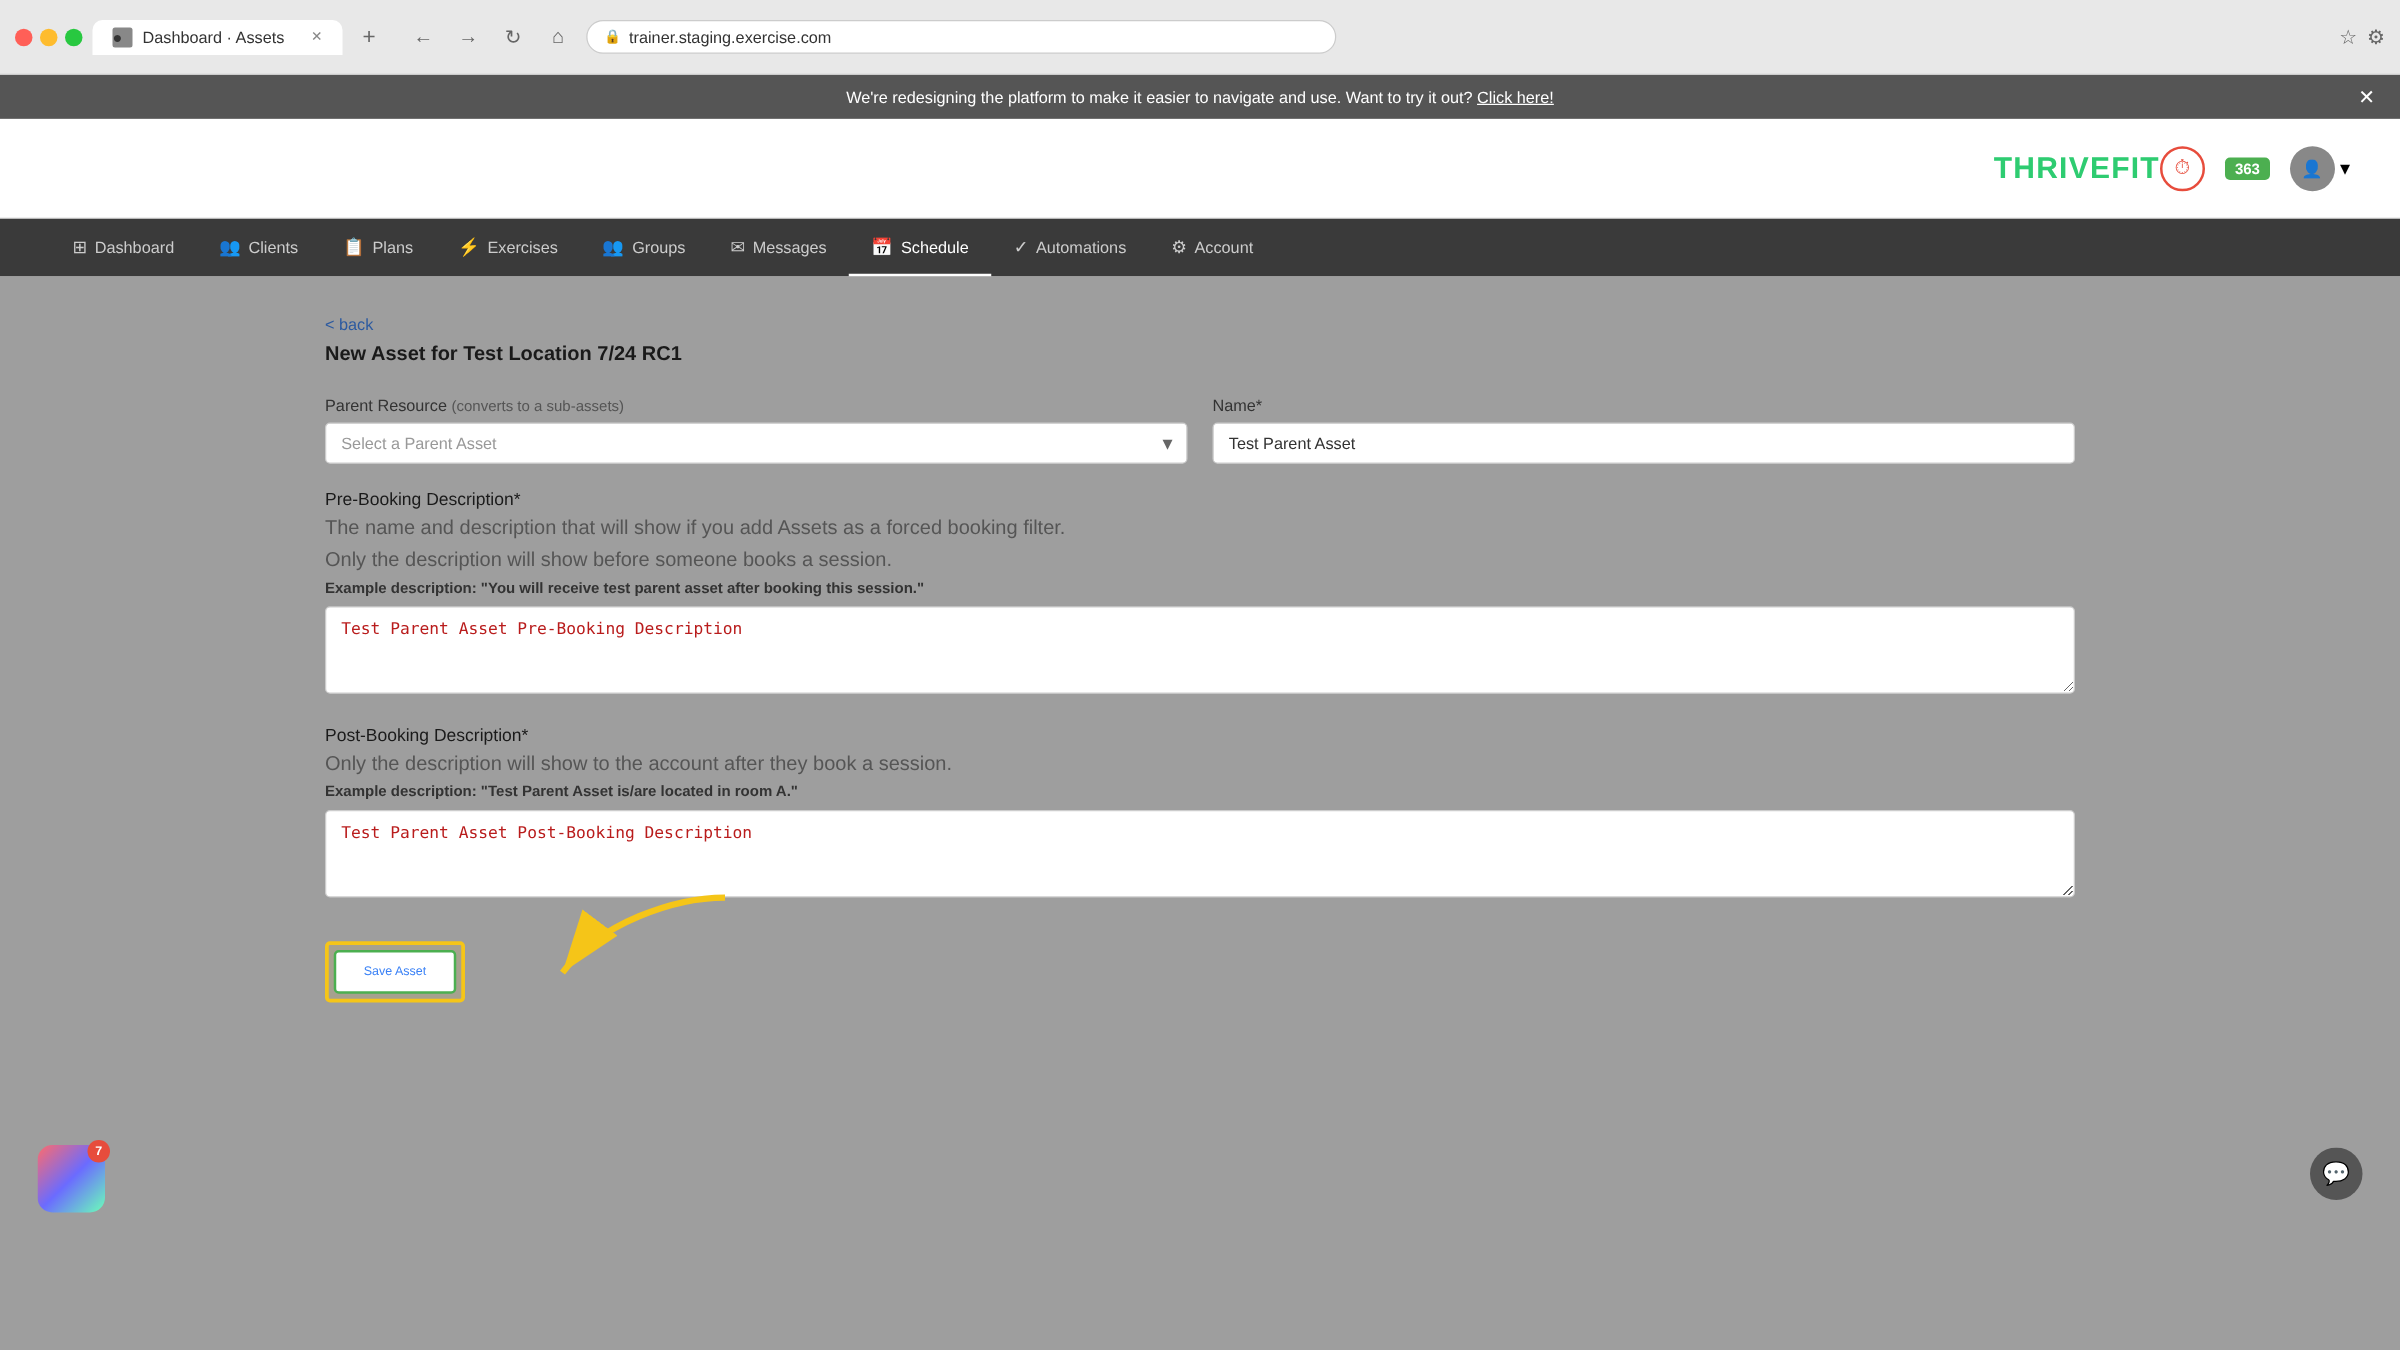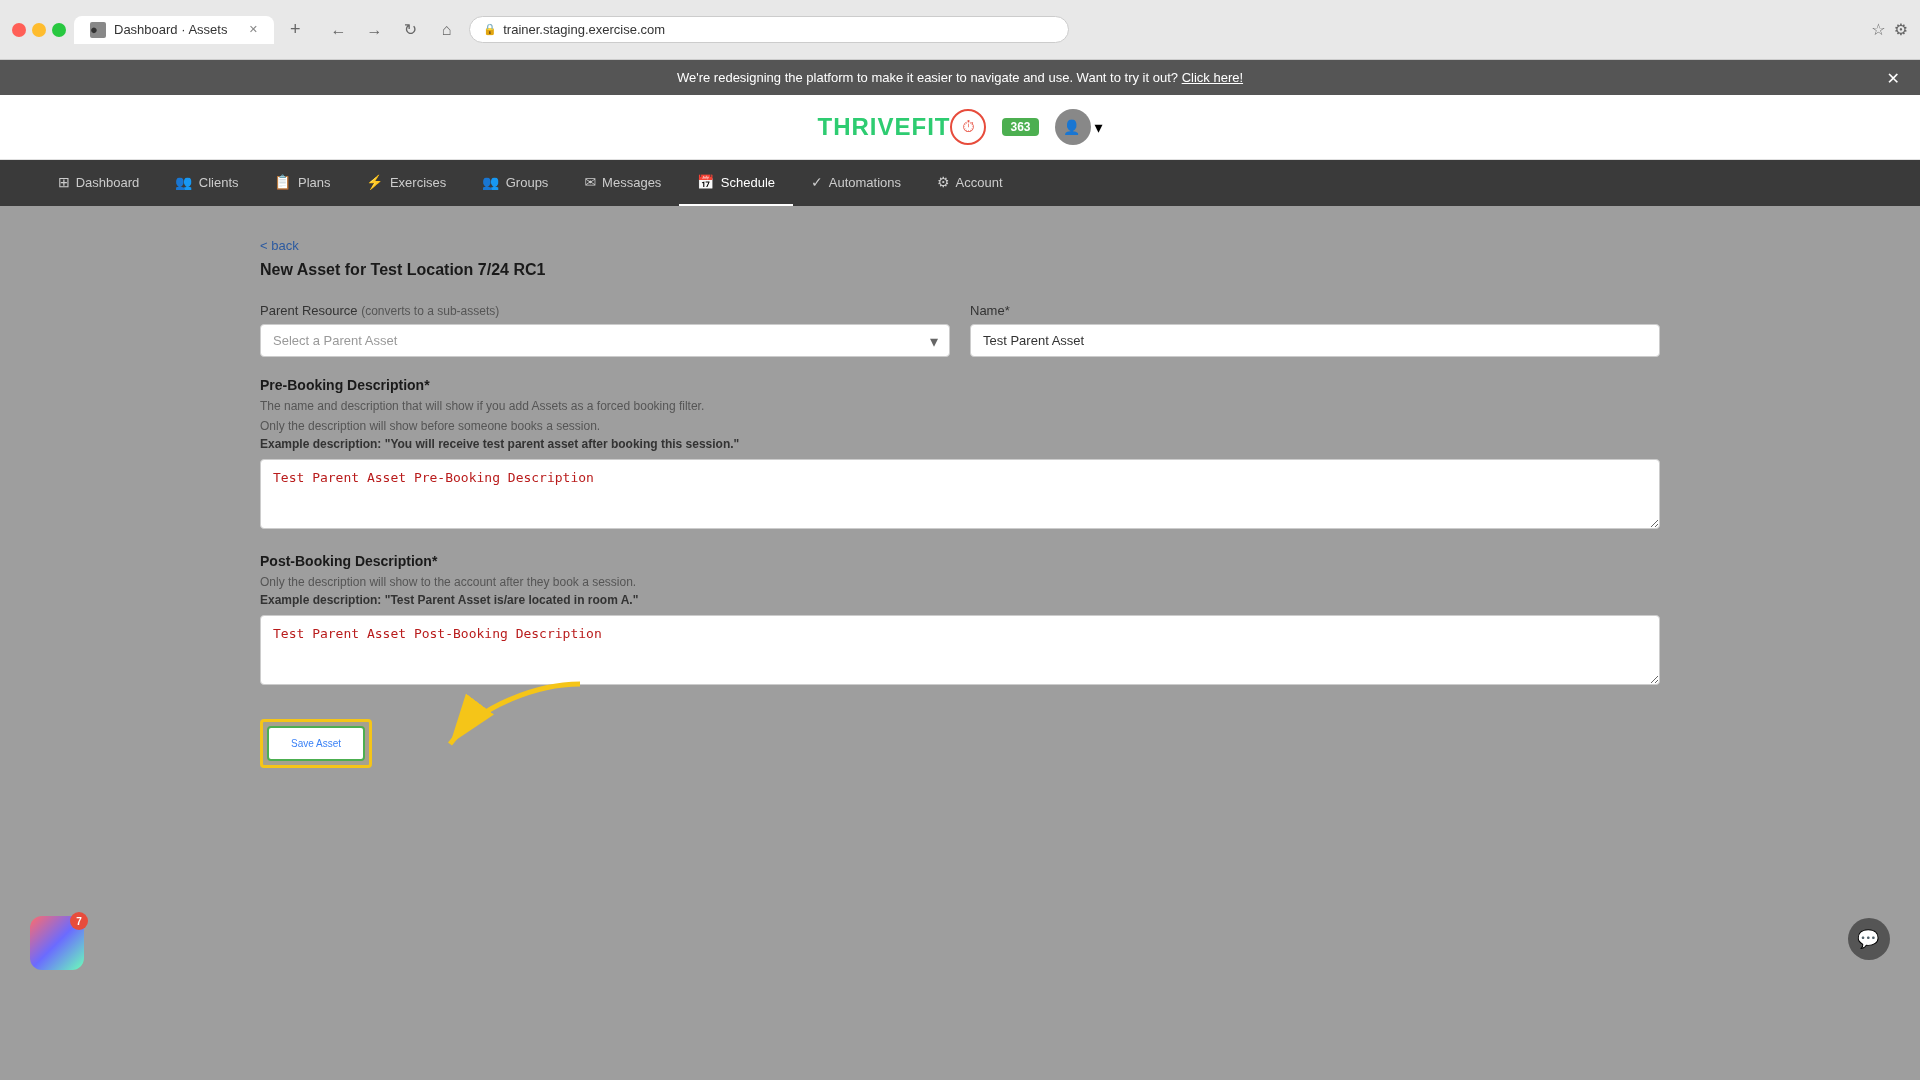--- a/index.html
+++ b/index.html
@@ -22,21 +22,21 @@
     .address-bar-icon { color: #888; font-size: 11px; }
     .browser-actions { display: flex; gap: 8px; margin-left: auto; }
     .browser-action-btn { background: none; border: none; font-size: 16px; color: #666; cursor: pointer; }
 
     
     .announcement-bar { background: #555; color: #fff; text-align: center; padding: 10px 20px; font-size: 13px; position: relative; }
     .announcement-bar a { color: #fff; text-decoration: underline; }
     .announcement-close { position: absolute; right: 20px; top: 50%; transform: translateY(-50%); background: none; border: none; color: #fff; font-size: 16px; cursor: pointer; }
 
     
-    .site-header { background: #fff; padding: 0 40px; display: flex; align-items: center; justify-content: center; height: 65px; border-bottom: 1px solid #e0e0e0; }
+    .site-header { background: #fff; padding: 0 40px; display: flex; align-items: center; justify-content: flex-end; height: 80px; border-bottom: 1px solid #e0e0e0; }
     .logo { font-size: 24px; font-weight: 900; color: #1a1a1a; letter-spacing: 1px; }
     .logo span { color: #2ecc71; }
     .header-actions { display: flex; align-items: center; gap: 16px; }
     .timer-icon { width: 36px; height: 36px; border-radius: 50%; border: 2px solid #e74c3c; display: flex; align-items: center; justify-content: center; color: #e74c3c; font-size: 16px; }
     .notification-badge { background: #4caf50; color: #fff; border-radius: 4px; padding: 2px 8px; font-size: 12px; font-weight: 600; }
     .user-avatar { width: 36px; height: 36px; border-radius: 50%; background: #888; display: flex; align-items: center; justify-content: center; color: #fff; font-size: 14px; }
     .avatar-dropdown { display: flex; align-items: center; gap: 4px; cursor: pointer; }
 
     
     .site-nav { background: #3a3a3a; padding: 0 40px; display: flex; align-items: center; gap: 0; height: 46px; }
@@ -52,22 +52,22 @@
     
     .form-row { display: flex; gap: 20px; margin-bottom: 20px; }
     .form-group { flex: 1; }
     .form-label { font-size: 13px; color: #333; margin-bottom: 6px; display: block; font-weight: 500; }
     .form-label .sub-label { font-weight: 400; color: #555; font-size: 12px; }
     .form-input { width: 100%; padding: 8px 12px; border: 1px solid #ccc; border-radius: 4px; font-size: 13px; background: #fff; color: #333; }
     .form-select { width: 100%; padding: 8px 12px; border: 1px solid #ccc; border-radius: 4px; font-size: 13px; background: #fff; color: #999; appearance: none; cursor: pointer; }
     .select-wrapper { position: relative; }
     .select-wrapper::after { content: '▾'; position: absolute; right: 12px; top: 50%; transform: translateY(-50%); color: #666; pointer-events: none; }
 
-    .section-title { font-size: 14px; font-weight: 700; color: #1a1a1a; margin-bottom: 4px; }
-    .section-desc { font-size: 12px; color: #555; margin-bottom: 2px; line-height: 1.5; }
+    .section-title { font-size: 14px; font-weight: 400; color: #1a1a1a; margin-bottom: 4px; }
+    .section-desc { font-size: 16px; color: #555; margin-bottom: 2px; line-height: 1.5; }
     .section-desc-bold { font-size: 12px; color: #333; margin-bottom: 8px; font-weight: 600; }
     .form-textarea { width: 100%; padding: 10px 12px; border: 1px solid #ccc; border-radius: 4px; font-size: 13px; background: #fff; color: #b91c1c; resize: vertical; min-height: 70px; }
 
     .form-section { margin-bottom: 20px; }
 
     
     .save-btn { background: #fff; border: 2px solid #4caf50; color: #3b82f6; padding: 10px 22px; border-radius: 4px; font-size: 10px; font-weight: 500; cursor: pointer; }
 
     
     .button-highlight { display: inline-block; border: 3px solid #f5c518; border-radius: 4px; padding: 4px; background: rgba(245, 197, 24, 0.1); }

